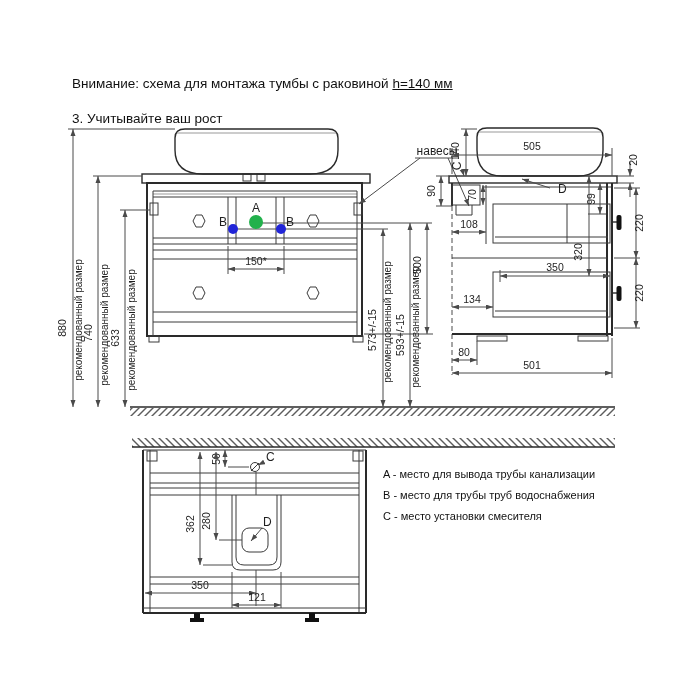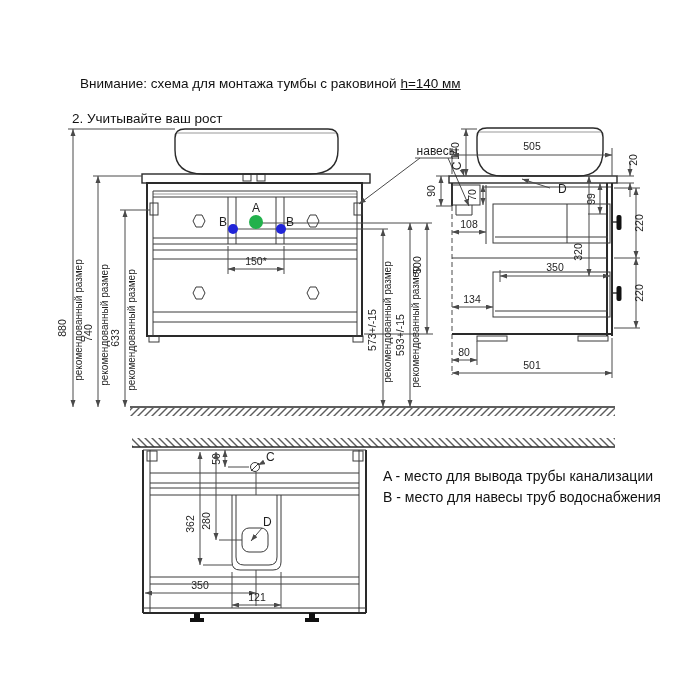--- a/index.html
+++ b/index.html
@@ -1,44 +1,45 @@
 <!DOCTYPE html>
 <html><head>
 <meta charset="utf-8">
 <style>
   html,body{margin:0;padding:0;background:#fff;}
   #canvas{position:relative;width:700px;height:700px;background:#ffffff;overflow:hidden;
           font-family:"Liberation Sans", sans-serif;color:#1c1c1c;}
   #drawing{position:absolute;left:0;top:0;}
   .hdr{position:absolute;left:72px;font-size:13.5px;line-height:17px;color:#111;white-space:nowrap;}
   .hdr .u{text-decoration:underline;}
-  .legend-line{position:absolute;left:383px;font-size:14px;color:#111;white-space:nowrap;}
+  .legend-line{position:absolute;left:383px;font-size:11px;color:#111;white-space:nowrap;}
   svg text{font-family:"Liberation Sans", sans-serif;fill:#1f1f1f;}
   .dimtxt{font-size:10.5px;}
   .dimtxt-s{font-size:10px;}
   .ptltr{font-size:12px;}
   .thin{stroke:#3a3a3a;stroke-width:1;fill:none;}
   .thick{stroke:#2a2a2a;stroke-width:2;fill:none;}
   .med{stroke:#2a2a2a;stroke-width:1.4;fill:none;}
   .gray{stroke:#999;stroke-width:1;fill:none;}
   .dim{stroke:#4a4a4a;stroke-width:1;fill:none;}
   .dash{stroke:#4a4a4a;stroke-width:1;fill:none;stroke-dasharray:5 3;}
 </style>
 </head>
 <body>
 
 <div id="canvas">
 
-  <div class="hdr" style="top:75px;margin-left:8px;">
+  <div class="hdr" style="top:75px;">
     <span>Внимание: схема для монтажа тумбы с раковиной </span><span class="u">h=140 мм</span>
   </div>
-  <div class="hdr" style="top:110px;">2. Учитывайте ваш рост</div>
+  <div class="hdr" style="top:110px;">3. Учитывайте ваш рост</div>
 
   <div class="legend-line" style="top:468px;">A - место для вывода трубы канализации</div>
-  <div class="legend-line" style="top:489px;">B - место для навесы труб водоснабжения</div>
+  <div class="legend-line" style="top:489px;">B - место для трубы труб водоснабжения</div>
+  <div class="legend-line" style="top:510px;">C - место установки смесителя</div>
 
   <svg id="drawing" width="700" height="700" viewBox="0 0 700 700">
     <defs>
       <marker id="ae" orient="auto" refX="7" refY="2.5" markerWidth="8" markerHeight="6" markerUnits="userSpaceOnUse">
         <path d="M0,0 L7,2.5 L0,5 Z" fill="#4a4a4a"></path>
       </marker>
       <marker id="as" orient="auto" refX="0" refY="2.5" markerWidth="8" markerHeight="6" markerUnits="userSpaceOnUse">
         <path d="M7,0 L0,2.5 L7,5 Z" fill="#4a4a4a"></path>
       </marker>
       <pattern id="hatchFloor" width="7" height="9" patternUnits="userSpaceOnUse" patternTransform="skewX(-45)">

